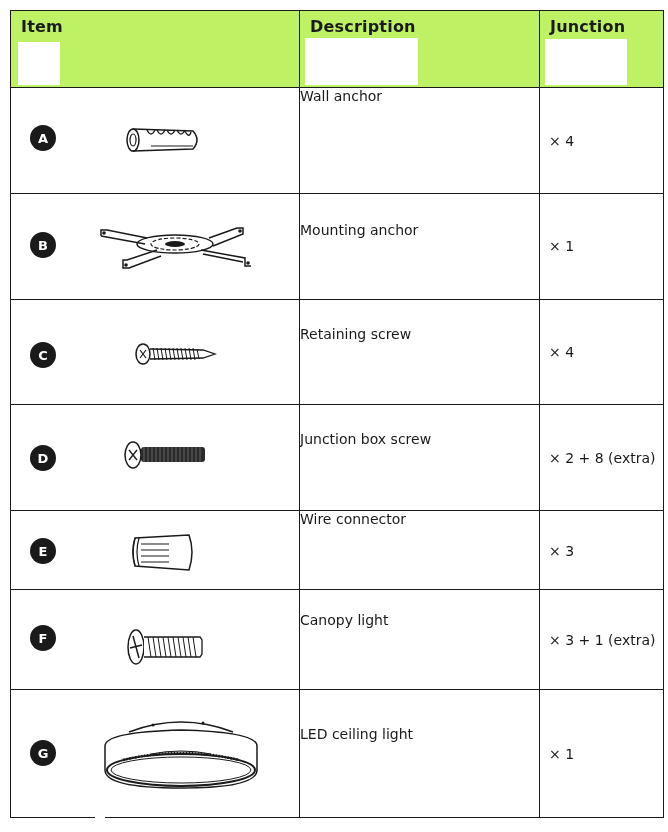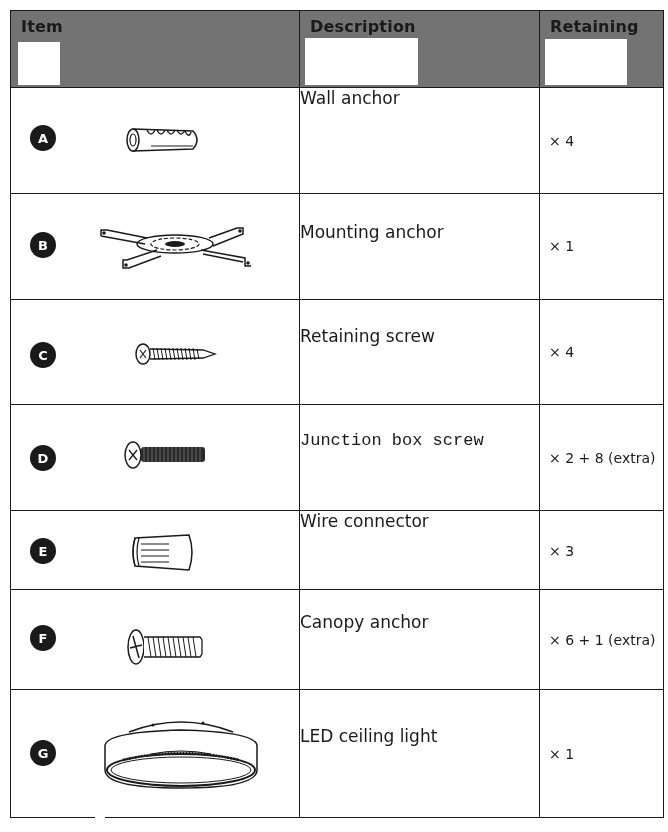--- a/index.html
+++ b/index.html
@@ -1,33 +1,33 @@
 <!DOCTYPE html>
 <html><head>
 <meta charset="utf-8">
 <style>
   html, body { margin: 0; padding: 0; background: #ffffff; }
   body { width: 668px; height: 832px; position: relative; overflow: hidden;
          font-family: "DejaVu Sans", sans-serif; color: #1a1a1a; }
   .tbl { position: absolute; left: 10px; top: 10px; width: 653px;
          border-collapse: collapse; table-layout: fixed; }
   .tbl td, .tbl th { border: 1.5px solid #1a1a1a; padding: 0; vertical-align: top; }
-  .tbl th { background: #737373; text-align: left; font-weight: bold; font-size: 16px;
+  .tbl th { background: #bef264; text-align: left; font-weight: bold; font-size: 16px;
             height: 76px; position: relative; }
   .th-label { position: absolute; left: 10px; top: 6px; letter-spacing: 0.2px; }
   .th-blank { position: absolute; background: #ffffff; }
   .col-item { width: 289px; }
   .col-desc { width: 240px; }
   .col-qty { width: 124px; }
   .item-cell { position: relative; }
   .badge { position: absolute; left: 19px; width: 26px; height: 26px; border-radius: 50%;
            background: #1a1a1a; color: #ffffff; font-weight: bold; font-size: 13px;
            display: flex; align-items: center; justify-content: center; }
   .pic { position: absolute; }
-  .desc { font-size: 17px; padding: 26px 0 0 9px; }
+  .desc { font-size: 14px; padding: 26px 0 0 9px; }
   .qty { font-size: 14px; padding: 0 0 0 9px; position: relative; }
   .qty span { position: absolute; left: 9px; }
   .bottom-gap { position: absolute; left: 95px; top: 816px; width: 10px; height: 5px; background: #fff; }
 </style>
 </head>
 <body>
 
 <table class="tbl">
   <colgroup>
     <col class="col-item">
@@ -38,21 +38,21 @@
     <tr>
       <th>
         <span class="th-label">Item</span>
         <div class="th-blank" style="left:7px;top:31px;width:42px;height:43px;"></div>
       </th>
       <th>
         <span class="th-label">Description</span>
         <div class="th-blank" style="left:5px;top:27px;width:113px;height:47px;"></div>
       </th>
       <th>
-        <span class="th-label">Retaining</span>
+        <span class="th-label">Junction</span>
         <div class="th-blank" style="left:5px;top:28px;width:82px;height:46px;"></div>
       </th>
     </tr>
   </thead>
   <tbody>
 
     <tr style="height:106px;">
       <td class="item-cell">
         <div class="badge" style="top:37px;">A</div>
         <svg class="pic" style="left:114px;top:38px;" width="76" height="30" viewBox="0 0 76 30">
@@ -112,21 +112,21 @@
     <tr style="height:106px;">
       <td class="item-cell">
         <div class="badge" style="top:40px;">D</div>
         <svg class="pic" style="left:113px;top:35px;" width="84" height="30" viewBox="0 0 84 30">
           <ellipse cx="9" cy="15" rx="8" ry="13" fill="#fff" stroke="#1a1a1a" stroke-width="1.5"></ellipse>
           <path d="M5 10 L13 20 M13 10 L5 20" stroke="#1a1a1a" stroke-width="1.3"></path>
           <rect x="17" y="7" width="64" height="15" rx="3" fill="#2a2a2a"></rect>
           <path d="M20 7 v15 M24 7 v15 M28 7 v15 M32 7 v15 M36 7 v15 M40 7 v15 M44 7 v15 M48 7 v15 M52 7 v15 M56 7 v15 M60 7 v15 M64 7 v15 M68 7 v15 M72 7 v15 M76 7 v15" stroke="#777" stroke-width="0.8"></path>
         </svg>
       </td>
-      <td class="desc" style="padding-top:26px;font-family:Liberation Mono, monospace;">Junction box screw</td>
+      <td class="desc" style="padding-top:26px;">Junction box screw</td>
       <td class="qty">
           <span style="top:45px;">× 2 + 8 (extra)</span>
         </td>
     </tr>
 
     <tr style="height:79px;">
       <td class="item-cell">
         <div class="badge" style="top:27px;">E</div>
         <svg class="pic" style="left:118px;top:23px;" width="66" height="38" viewBox="0 0 66 38">
           <path d="M6 4 L60 1 Q66 18 60 36 L6 32 Q2 18 6 4 Z" fill="#fff" stroke="#1a1a1a" stroke-width="1.5"></path>
@@ -143,23 +143,23 @@
     <tr style="height:100px;">
       <td class="item-cell">
         <div class="badge" style="top:35px;">F</div>
         <svg class="pic" style="left:115px;top:38px;" width="80" height="38" viewBox="0 0 80 38">
           <ellipse cx="10" cy="19" rx="8" ry="17" fill="#fff" stroke="#1a1a1a" stroke-width="1.5"></ellipse>
           <path d="M7 8 L13 30 M4 20 L16 17" stroke="#1a1a1a" stroke-width="1.5"></path>
           <path d="M18 9 L74 9 L76 12 L76 26 L74 29 L18 29" fill="#fff" stroke="#1a1a1a" stroke-width="1.3"></path>
           <path d="M22 9 l3 20 M27 9 l3 20 M32 9 l3 20 M37 9 l3 20 M42 9 l3 20 M47 9 l3 20 M52 9 l3 20 M57 9 l3 20 M62 9 l3 20 M67 9 l3 20" stroke="#1a1a1a" stroke-width="1"></path>
         </svg>
       </td>
-      <td class="desc" style="padding-top:22px;">Canopy anchor</td>
+      <td class="desc" style="padding-top:22px;">Canopy light</td>
       <td class="qty">
-          <span style="top:42px;">× 6 + 1 (extra)</span>
+          <span style="top:42px;">× 3 + 1 (extra)</span>
         </td>
     </tr>
 
     <tr style="height:128px;">
       <td class="item-cell">
         <div class="badge" style="top:50px;">G</div>
         <svg class="pic" style="left:92px;top:28px;" width="156" height="74" viewBox="0 0 156 74">
           <path d="M26 14 Q78 -6 130 14" fill="none" stroke="#1a1a1a" stroke-width="1.5"></path>
           <circle cx="50" cy="7" r="1.5" fill="#1a1a1a"></circle>
             <circle cx="100" cy="5" r="1.5" fill="#1a1a1a"></circle>

